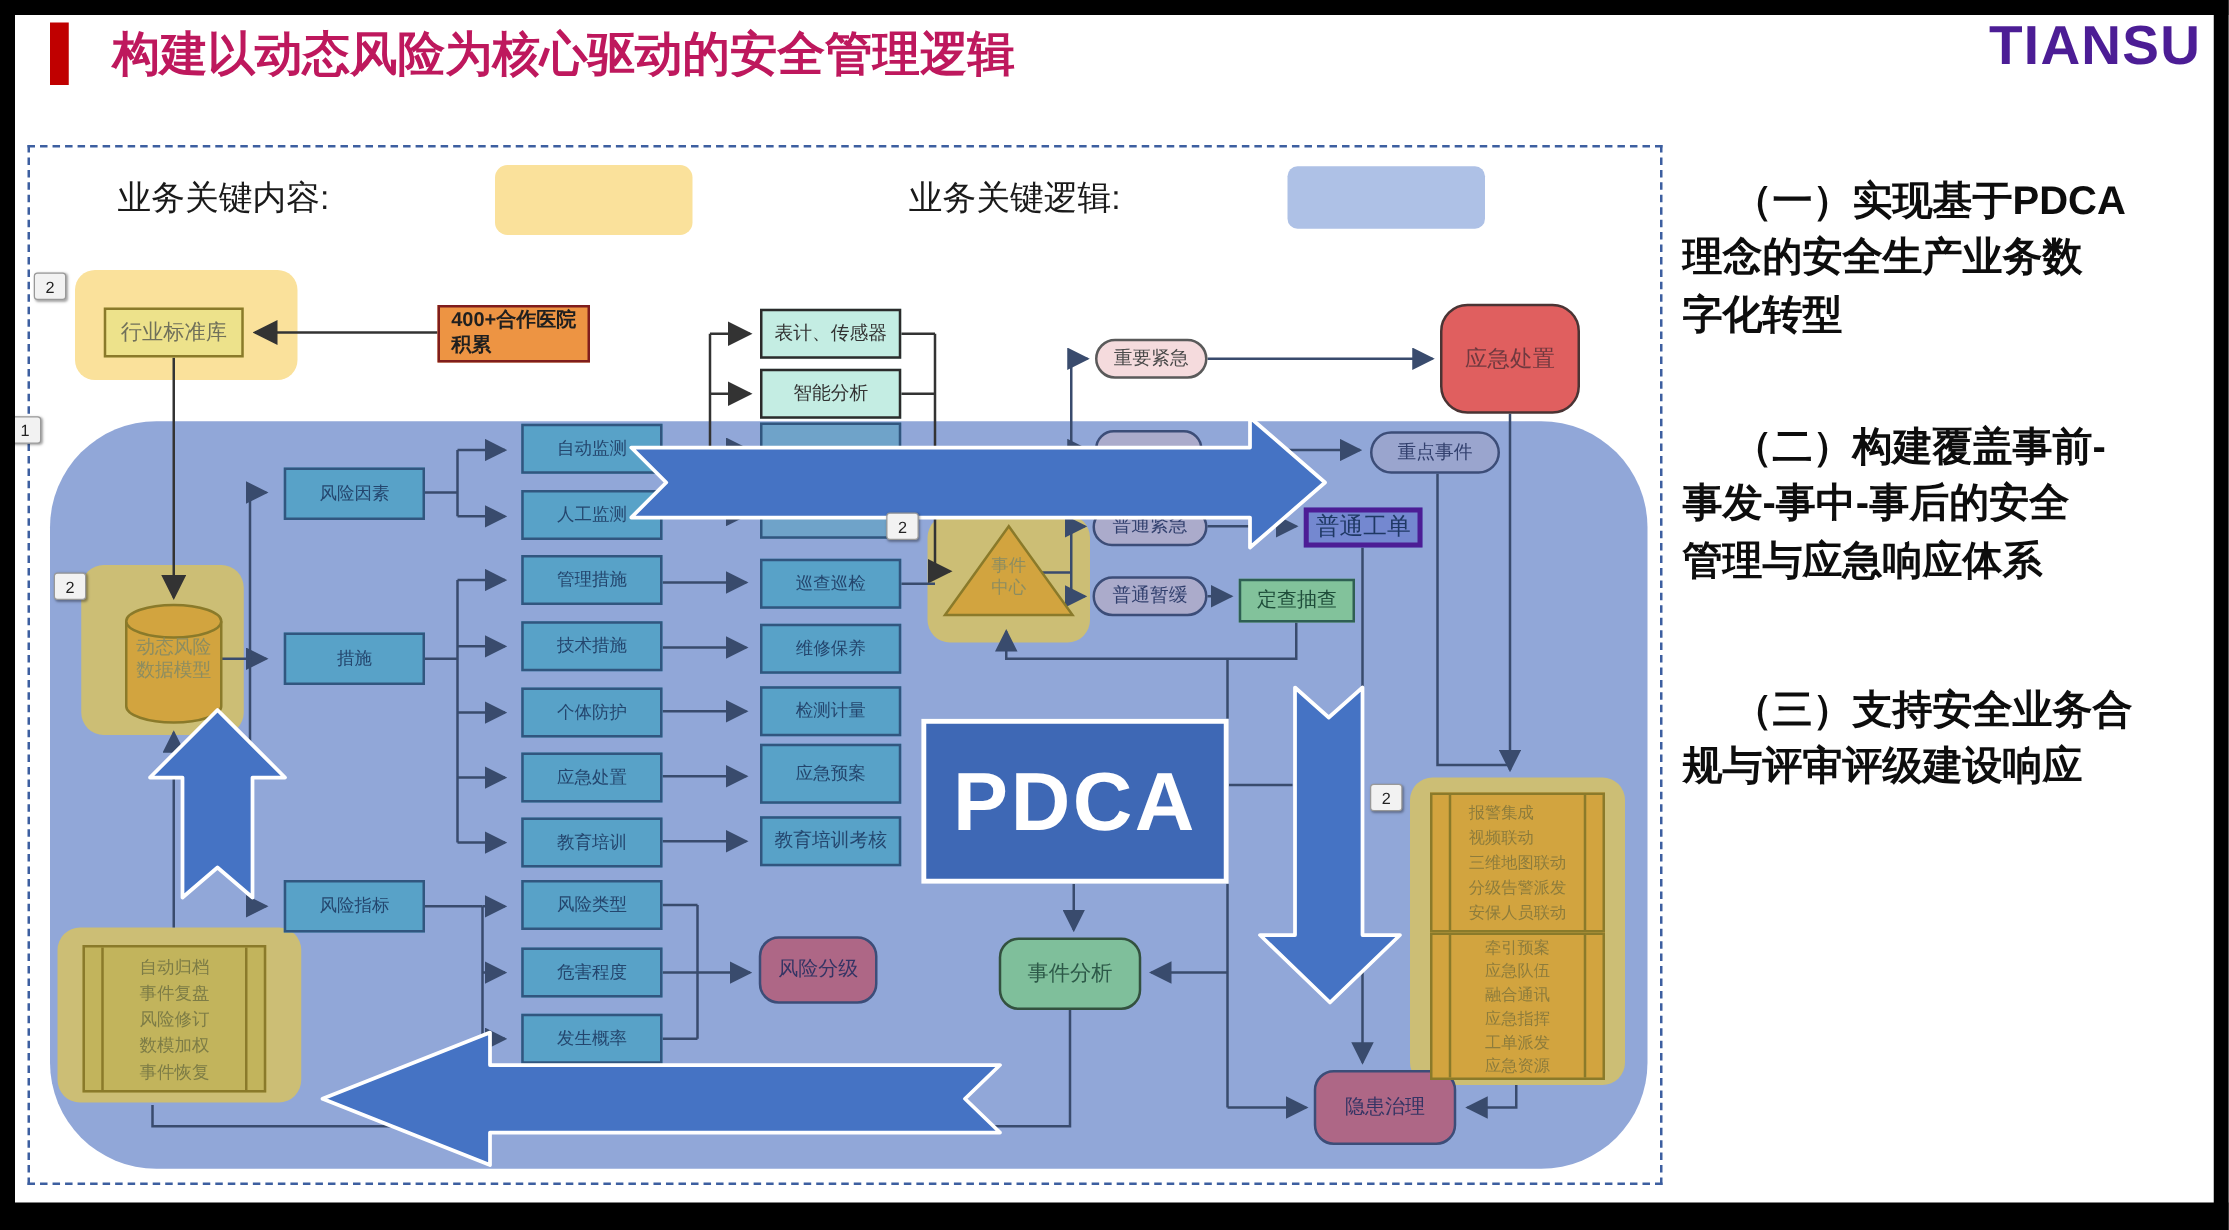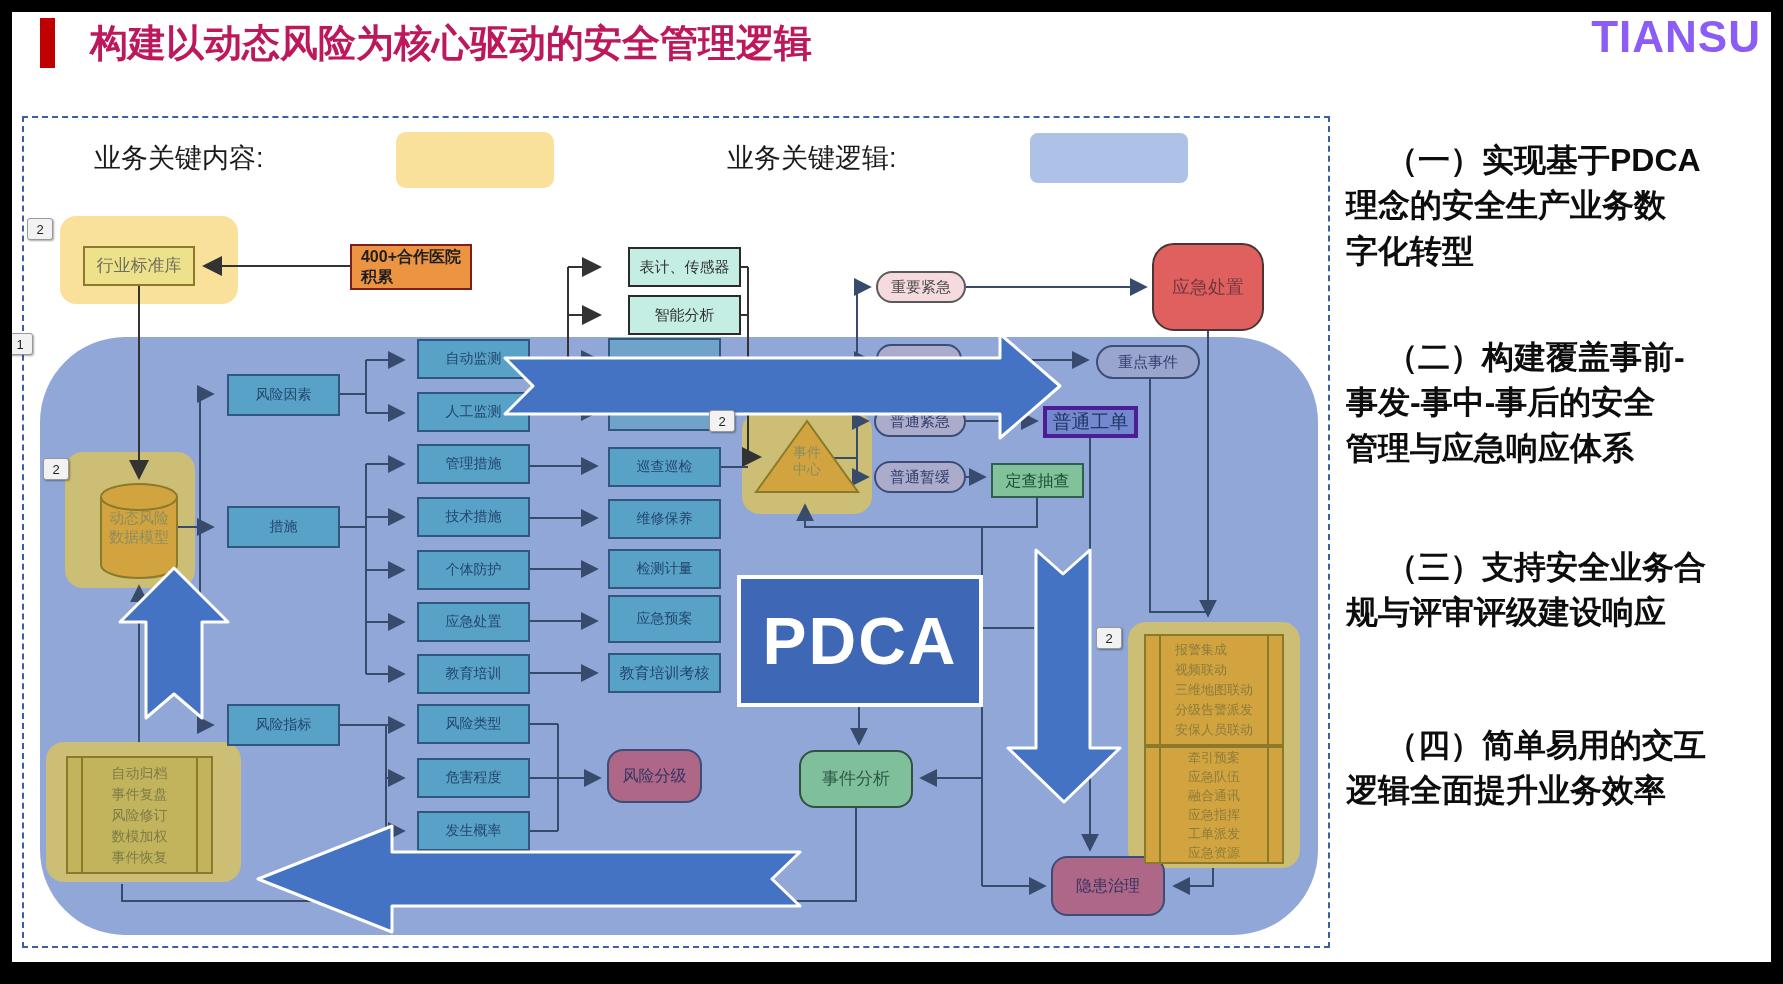--- a/index.html
+++ b/index.html
@@ -1,35 +1,35 @@
 <!DOCTYPE html>
 <html><head>
 <meta charset="utf-8">
 <style>
   html,body{margin:0;padding:0;background:#222;}
   #root{position:relative;width:1783px;height:984px;background:#ffffff;overflow:hidden;
         font-family:"Liberation Sans",sans-serif;}
   .frame{position:absolute;background:#000;}
   .red-bar{position:absolute;left:40px;top:18px;width:15px;height:50px;background:#C00000;}
   .title{position:absolute;left:66px;top:18px;font-size:38px;font-weight:bold;color:#be185d;margin-left:24px;}
-  .logo{position:absolute;right:22px;top:12px;font-size:44px;font-weight:900;color:#8b5cf6;letter-spacing:1px;}
+  .logo{position:absolute;right:22px;top:12px;font-size:44px;font-weight:900;color:#4c1d95;letter-spacing:1px;}
   .dashed-frame{position:absolute;left:22px;top:116px;width:1308px;height:832px;border:2px dashed #3d5fa0;box-sizing:border-box;}
   .legend-label{position:absolute;font-size:27px;color:#1a1a1a;}
   .swatch{position:absolute;}
   .main-container{position:absolute;left:40px;top:337px;width:1278px;height:598px;background:#91A7D8;border-radius:85px;}
   .ycontainer{position:absolute;background:#FAE19B;border-radius:16px;}
   .ycontainer-olive{position:absolute;background:#CCBE75;border-radius:18px;}
   .layer{position:absolute;left:0;top:0;pointer-events:none;}
   .node{position:absolute;box-sizing:border-box;display:flex;align-items:center;justify-content:center;
         white-space:pre-line;line-height:1.25;}
   .box-yellowgreen{background:#EDE28B;border:2px solid #8a7a2a;color:#70705a;font-size:17px;}
   .box-orange{background:#ED9443;border:2px solid #7f1d1d;color:#1f1f1f;font-size:16px;font-weight:bold;}
   .box-blue{background:#58A2C8;border:2px solid #31567f;color:#24466e;font-size:14px;}
   .box-blue2{background:#6FA3C9;border:2px solid #31567f;}
-  .box-cyan{background:#C4EDE3;border:2px solid #2b2b2b;color:#333;font-size:15px;margin-left:20px;}
+  .box-cyan{background:#C4EDE3;border:2px solid #2b2b2b;color:#333;font-size:15px;}
   .pill{background:#ABABCB;border:2px solid #3c4d78;border-radius:17px;color:#32406e;font-size:15px;}
   .pill-pink{background:#F5DBDD;border:2px solid #5a5a5a;color:#4a4a4a;}
   .pill-heavy{background:#9AA5CE;}
   .box-violet{background:#7488D0;border:4px solid #4c1d95;color:#1f3864;font-size:19px;}
   .box-green{background:#82C29B;border:2px solid #2f5f53;color:#1e4d3a;font-size:16px;}
   .rounded-red{background:#E05F5F;border:2px solid #4a3434;border-radius:22px;color:#70393f;font-size:18px;}
   .rounded-pink{background:#AE6786;border:2px solid #3c4d78;border-radius:16px;color:#343464;font-size:16px;}
   .rounded-green{background:#7FBF9B;border:2px solid #33513f;border-radius:16px;color:#2d5948;font-size:17px;}
   .pdca-box{background:#3E68B5;border:4px solid #ffffff;color:#ffffff;font-weight:bold;font-size:66px;letter-spacing:2px;}
   .process{background:#D2A43F;border:2px solid #8a7a2a;color:#8d7c3c;}
@@ -224,20 +224,18 @@
   <div class="badge" style="left:1096px;top:627px">2</div>
 
   <div class="point" style="top:138px">（一）实现基于PDCA
 理念的安全生产业务数
 字化转型</div>
   <div class="point" style="top:545px">（三）支持安全业务合
 规与评审评级建设响应</div>
   <div class="point" style="top:335px">（二）构建覆盖事前-
 事发-事中-事后的安全
 管理与应急响应体系</div>
-  <div class="point" style="top:723px">（四）简单易用的交互
-逻辑全面提升业务效率</div>
 
   <div class="frame" style="left:0;top:0;width:1783px;height:12px"></div>
   <div class="frame" style="left:0;top:0;width:12px;height:984px"></div>
   <div class="frame" style="left:1771px;top:0;width:12px;height:984px"></div>
   <div class="frame" style="left:0;top:962px;width:1783px;height:22px"></div>
 </div>
 
 </body></html>

